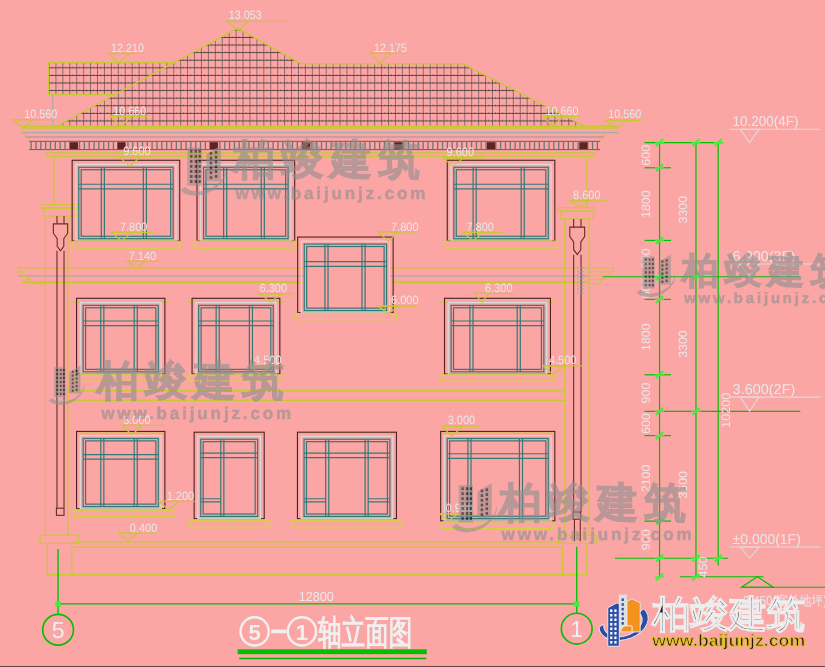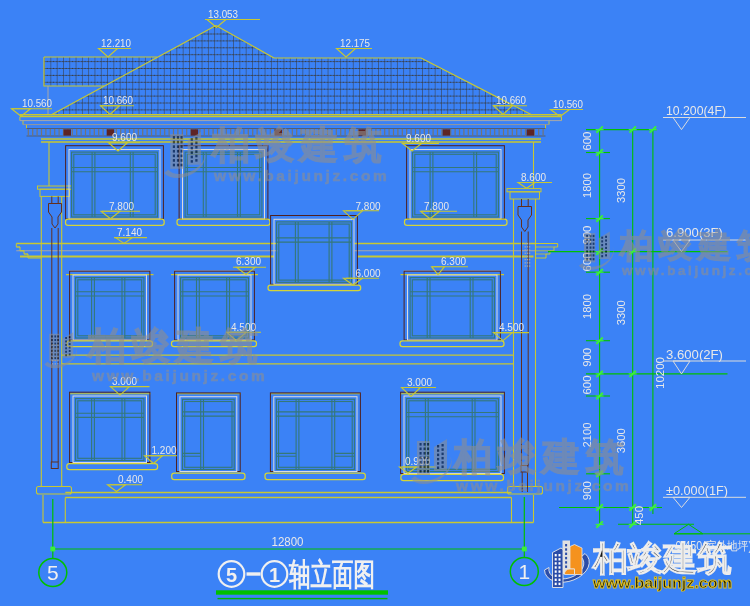--- a/index.html
+++ b/index.html
@@ -1,14 +1,14 @@
 <!DOCTYPE html>
 <html><head><meta charset="utf-8"><style>
 html,body{margin:0;padding:0;background:#000;}
-#page{position:relative;width:750px;height:606px;background:#3b82f6;overflow:hidden;font-family:"Liberation Sans",sans-serif;}
+#page{position:relative;width:750px;height:606px;background:#fca5a5;overflow:hidden;font-family:"Liberation Sans",sans-serif;}
 svg text{font-family:"Liberation Sans",sans-serif;}
 </style></head><body>
 <div id="page">
 <svg width="750" height="606" viewBox="0 0 750 606">
 <defs>
         <pattern id="tiles" width="6.3" height="6.9" patternUnits="userSpaceOnUse">
           <path d="M0,0 V6.9" stroke="#383838" stroke-width="1" fill="none"></path>
           <path d="M0,6.2 q1.6,1.3 3.15,0 q1.6,1.3 3.15,0" stroke="#383838" stroke-width="1" fill="none"></path>
         </pattern>
       </defs>

